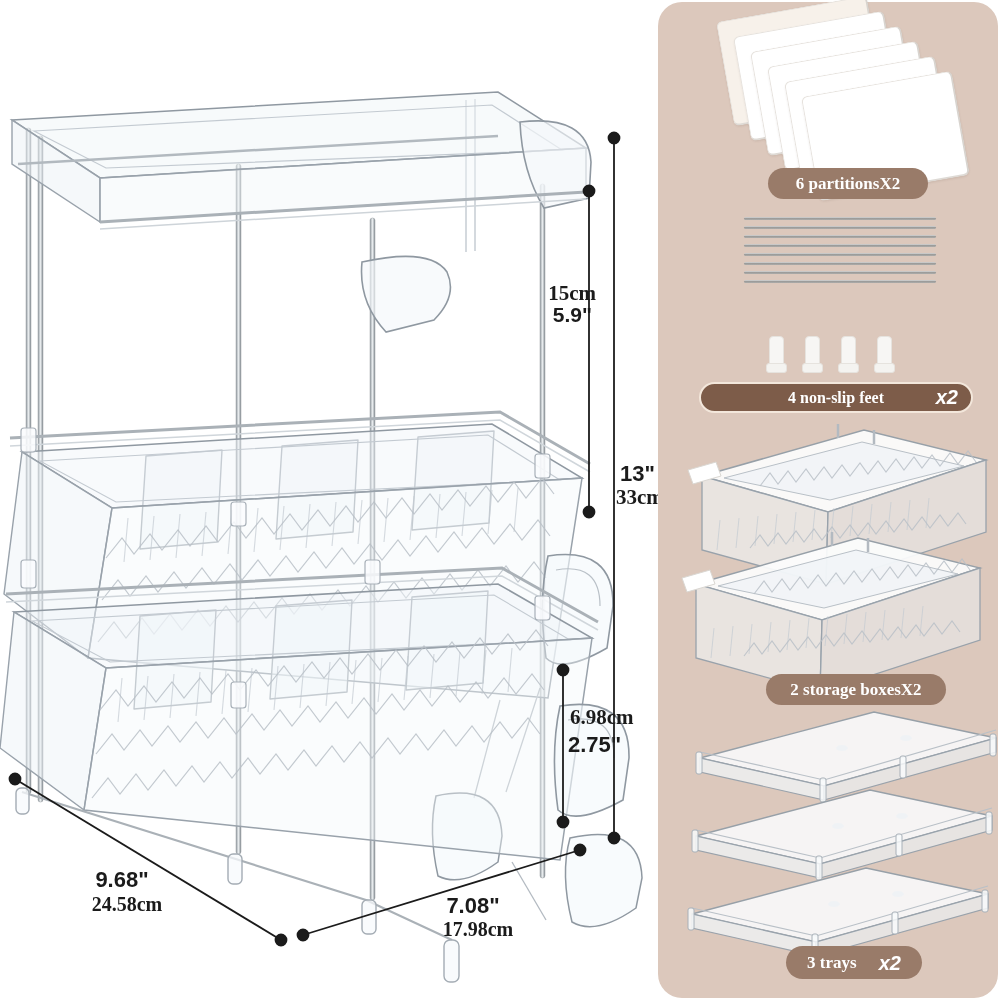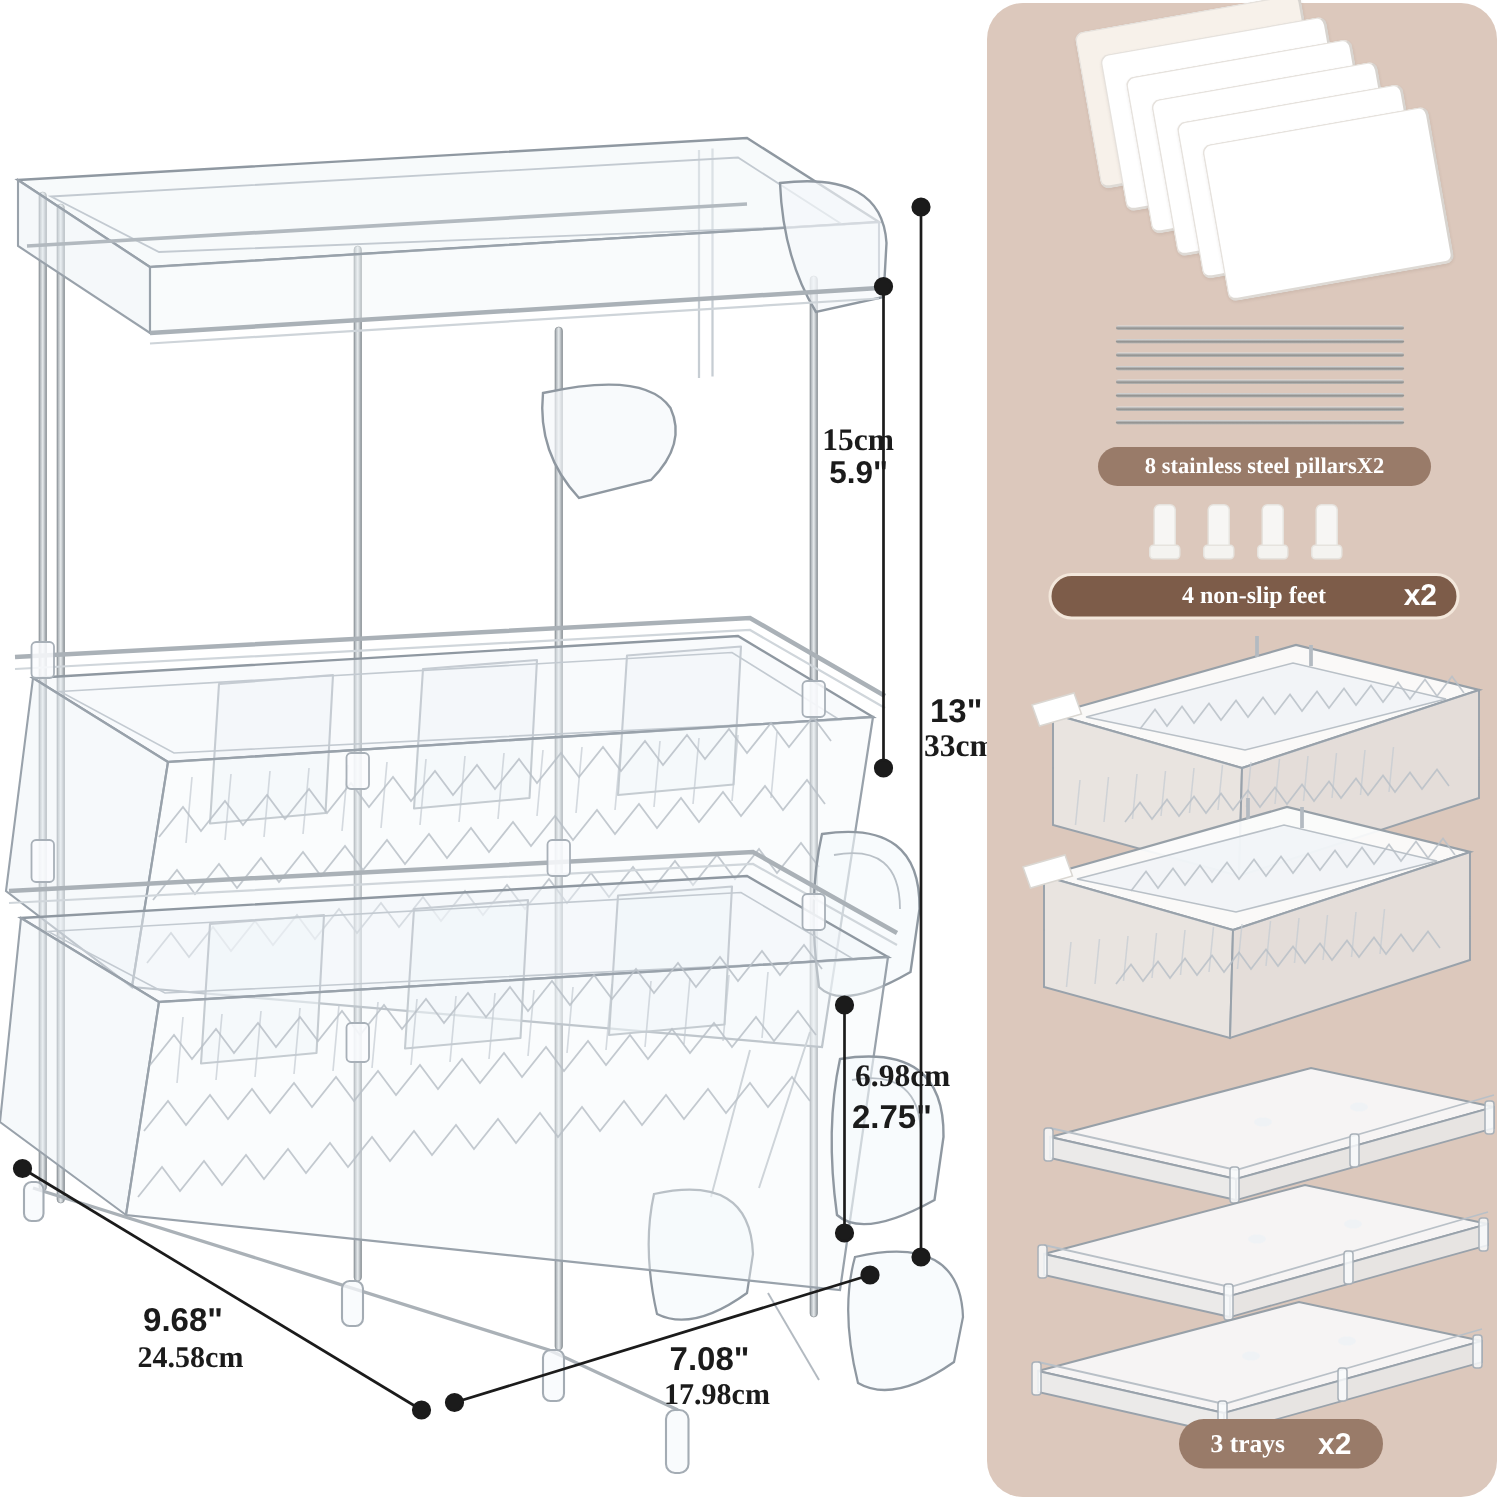--- a/index.html
+++ b/index.html
@@ -13,21 +13,21 @@
   .dim-cm{font-family:"Liberation Serif",serif;font-weight:700;fill:var(--dimension-ink);}
   .dim-in{font-family:"Liberation Sans",sans-serif;font-weight:700;fill:var(--dimension-ink);}
 
   
   .panel{position:absolute;left:658px;top:2px;width:340px;height:996px;
          background:var(--panel-bg);border-radius:24px;}
   .pill{position:absolute;background:var(--pill-bg);color:var(--pill-text);
         font-family:"Liberation Serif",serif;font-weight:700;
         display:flex;align-items:center;justify-content:center;border-radius:999px;
         white-space:nowrap;}
-  .pill .x2,.bar .x2{font-family:"Liberation Sans",sans-serif;
+  .pill .x2,.bar .x2{font-family:"Liberation Sans",sans-serif;font-style:italic;
         font-weight:700;font-size:20px;line-height:1;}
   .pill-partitions{left:110px;top:166px;width:160px;height:31px;font-size:17px;}
   .pill-pillars{left:74px;top:296px;width:222px;height:26px;font-size:15px;}
   .pill-boxes{left:108px;top:672px;width:180px;height:31px;font-size:17px;}
   .pill-trays{left:128px;top:944px;width:136px;height:33px;font-size:17px;gap:22px;}
   .bar{position:absolute;left:41px;top:380px;width:274px;height:31px;background:var(--bar-bg);
        border:2px solid var(--bar-border);border-radius:999px;color:#fff;
        font-family:"Liberation Serif",serif;font-weight:700;font-size:16px;
        display:flex;align-items:center;justify-content:center;box-sizing:border-box;}
   .bar .x2{position:absolute;right:13px;top:3px;}
@@ -185,33 +185,33 @@
   <div class="panel">
 
     <div class="partitions">
       <div class="card c0" style="left:14px;top:2px;"></div>
       <div class="card" style="left:31px;top:17px;"></div>
       <div class="card" style="left:48px;top:32px;"></div>
       <div class="card" style="left:65px;top:47px;"></div>
       <div class="card" style="left:82px;top:62px;"></div>
       <div class="card" style="left:99px;top:77px;"></div>
     </div>
+    <div class="pill pill-partitions">
+      <span>6 partitionsX2</span>
+    </div>
 
     <div class="rods">
       <div class="rod"></div>
       <div class="rod"></div>
       <div class="rod"></div>
       <div class="rod"></div>
       <div class="rod"></div>
       <div class="rod"></div>
       <div class="rod"></div>
       <div class="rod"></div>
-    </div>
-    <div class="pill pill-pillars">
-      <span>8 stainless steel pillarsX2</span>
     </div>
 
     <div class="feet">
       <div class="foot">
           <div class="stem"></div>
           <div class="base"></div>
         </div>
       <div class="foot">
           <div class="stem"></div>
           <div class="base"></div>
@@ -247,20 +247,23 @@
         <path d="M36,58 L174,22 L276,46 L142,80 Z" fill="rgba(234,240,245,.5)" stroke="#b9c0c7" stroke-width="1"></path>
         <path d="M150,18 l0,-14 m36,20 l0,-14" stroke="#b3bac1" stroke-width="2.5" fill="none"></path>
         <path d="M14,56 L140,92 L138,164 L14,130 Z" fill="rgba(242,246,249,.6)" stroke="#99a2ab" stroke-width="1.3"></path>
         <path d="M140,92 L298,40 L298,112 L138,164 Z" fill="rgba(236,242,246,.5)" stroke="#99a2ab" stroke-width="1.3"></path>
         <use href="#ribsS" transform="translate(32,100)"></use>
         <use href="#zigS" transform="translate(62,128)"></use>
         <use href="#zigS" transform="translate(72,66)"></use>
         <path d="M0,50 L28,42 L33,56 L5,64 Z" fill="#ffffff" stroke="#dad7d2" stroke-width="1"></path>
       </g>
     </svg>
+    <div class="pill pill-boxes">
+      <span>2 storage boxesX2</span>
+    </div>
 
     <svg class="trays-svg" width="312" height="252" viewBox="0 0 312 252">
       <g transform="translate(8,0)">
         <path d="M8,50 L182,4 L304,30 L132,78 Z" fill="rgba(250,252,254,.85)" stroke="#97a0a8" stroke-width="1.4"></path>
         <path d="M8,44 L132,72 L304,22" fill="none" stroke="#b9c0c7" stroke-width="1.2"></path>
         <path d="M8,50 L132,78 L132,92 L8,64 Z" fill="rgba(240,245,248,.75)" stroke="#99a2ab" stroke-width="1.2"></path>
         <path d="M132,78 L304,30 L304,44 L132,92 Z" fill="rgba(236,242,246,.65)" stroke="#99a2ab" stroke-width="1.2"></path>
         <rect x="4" y="44" width="6" height="22" rx="2" fill="rgba(248,250,252,.85)" stroke="#a8b0b8" stroke-width="1"></rect>
         <rect x="128" y="70" width="6" height="24" rx="2" fill="rgba(248,250,252,.85)" stroke="#a8b0b8" stroke-width="1"></rect>
         <rect x="208" y="48" width="6" height="22" rx="2" fill="rgba(248,250,252,.85)" stroke="#a8b0b8" stroke-width="1"></rect>

